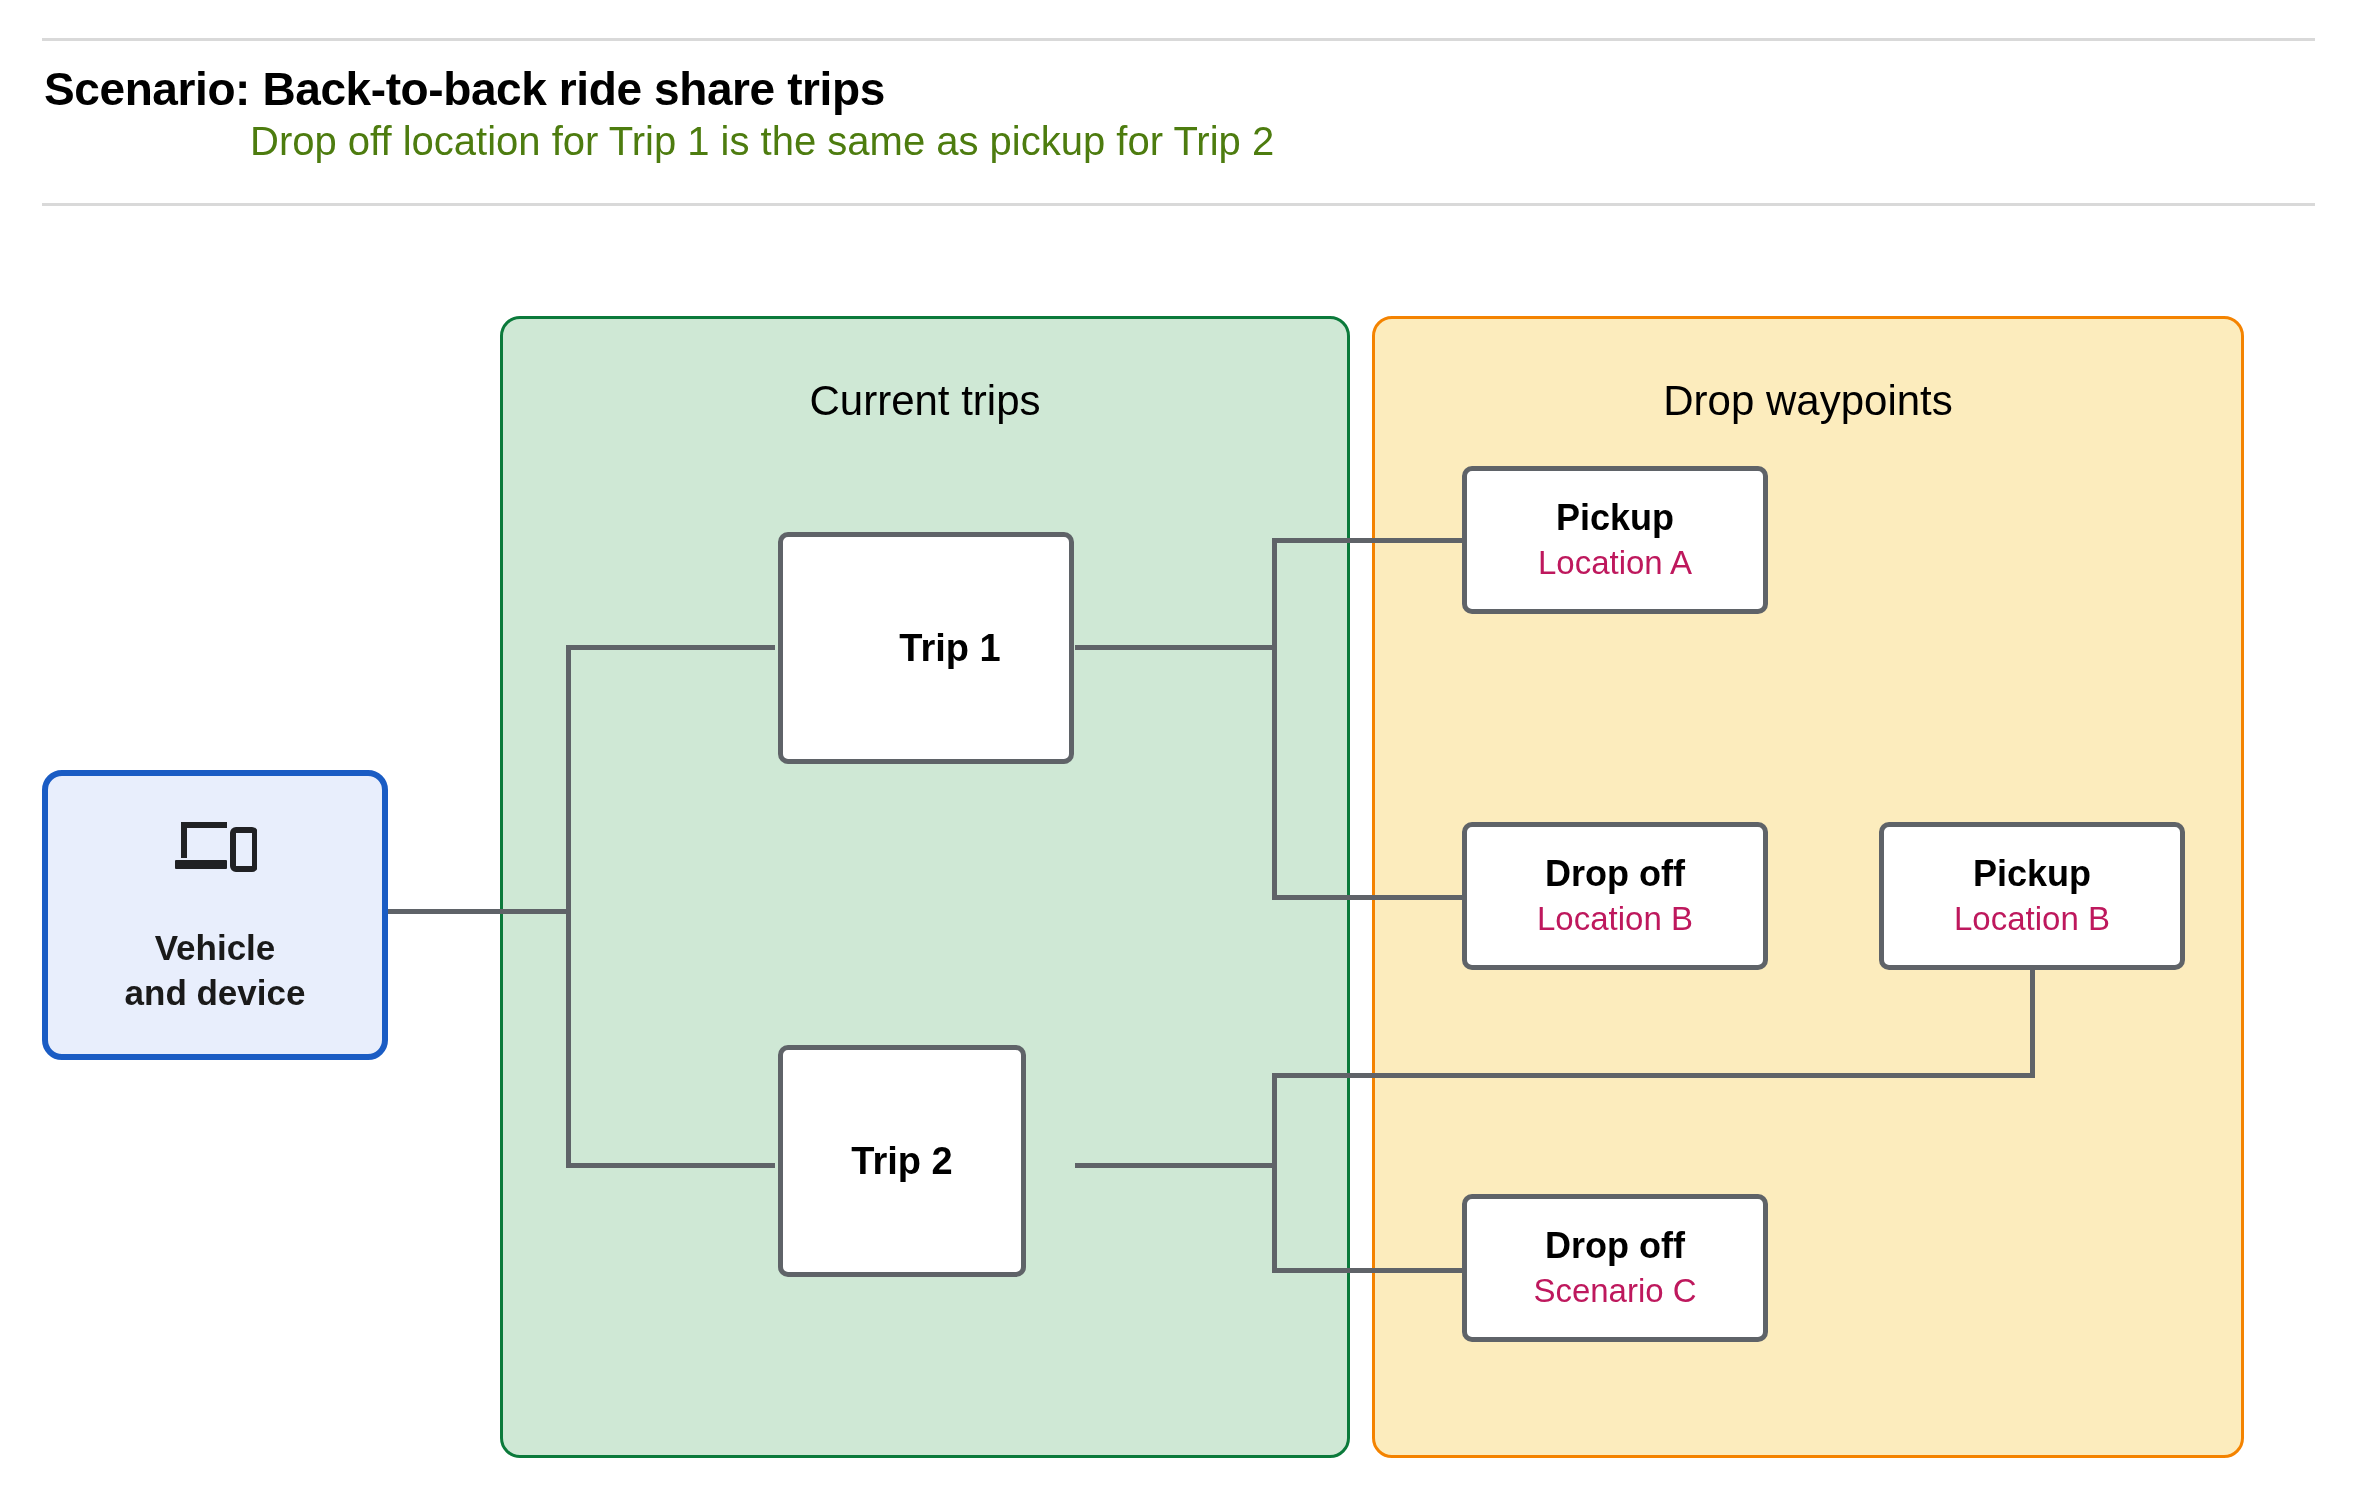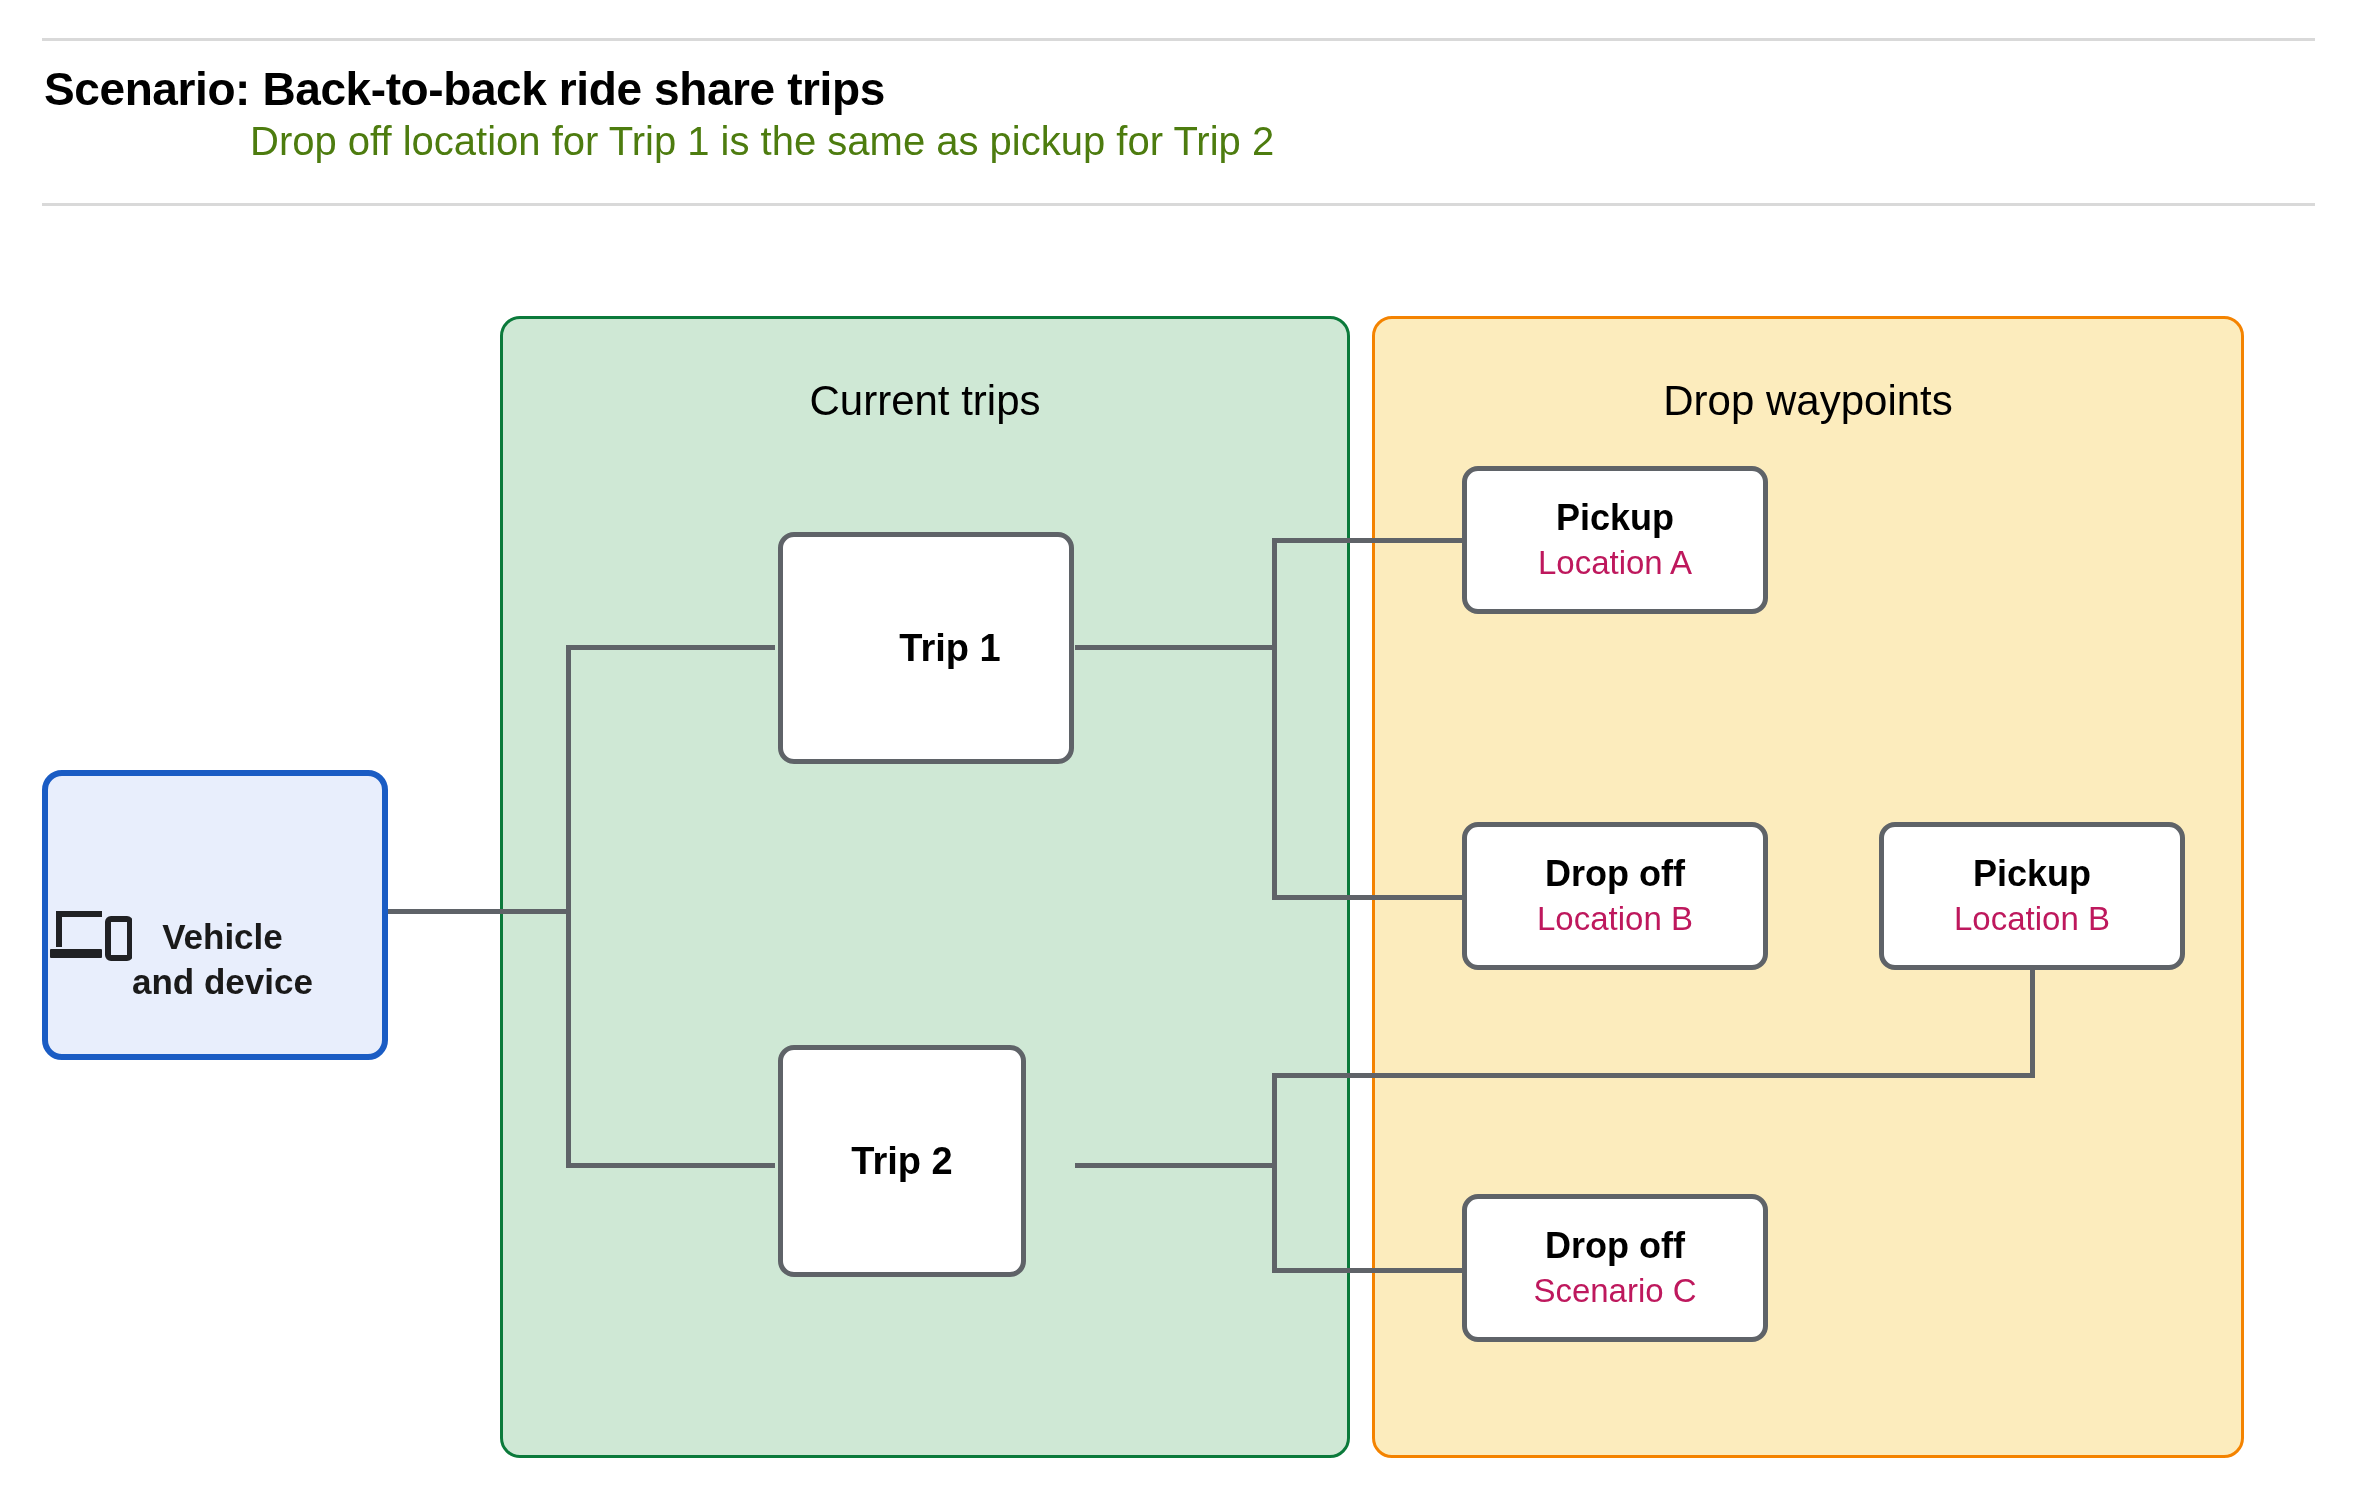--- a/index.html
+++ b/index.html
@@ -82,21 +82,21 @@
     background: #fcecbd;
     border: 3px solid #f48300;
   }
 
   
   .node {
     position: absolute;
     box-sizing: border-box;
     background: #ffffff;
     border: 5px solid #5f6368;
-    border-radius: 16px;
+    border-radius: 10px;
     display: flex;
     flex-direction: column;
     align-items: center;
     justify-content: center;
     text-align: center;
     z-index: 3;
   }
   .node .n-title {
     font-size: 36px;
     font-weight: 700;
@@ -118,21 +118,21 @@
     left: 42px;
     top: 770px;
     width: 346px;
     height: 290px;
     box-sizing: border-box;
     background: #e8eefc;
     border: 6px solid #1a5cc4;
     border-radius: 20px;
     z-index: 3;
     display: flex;
-    flex-direction: row;
+    flex-direction: column;
     align-items: center;
     justify-content: flex-start;
     padding-top: 40px;
   }
   #node-vehicle .v-label {
     margin-top: 50px;
     font-size: 35px;
     font-weight: 700;
     line-height: 1.28;
     text-align: center;

